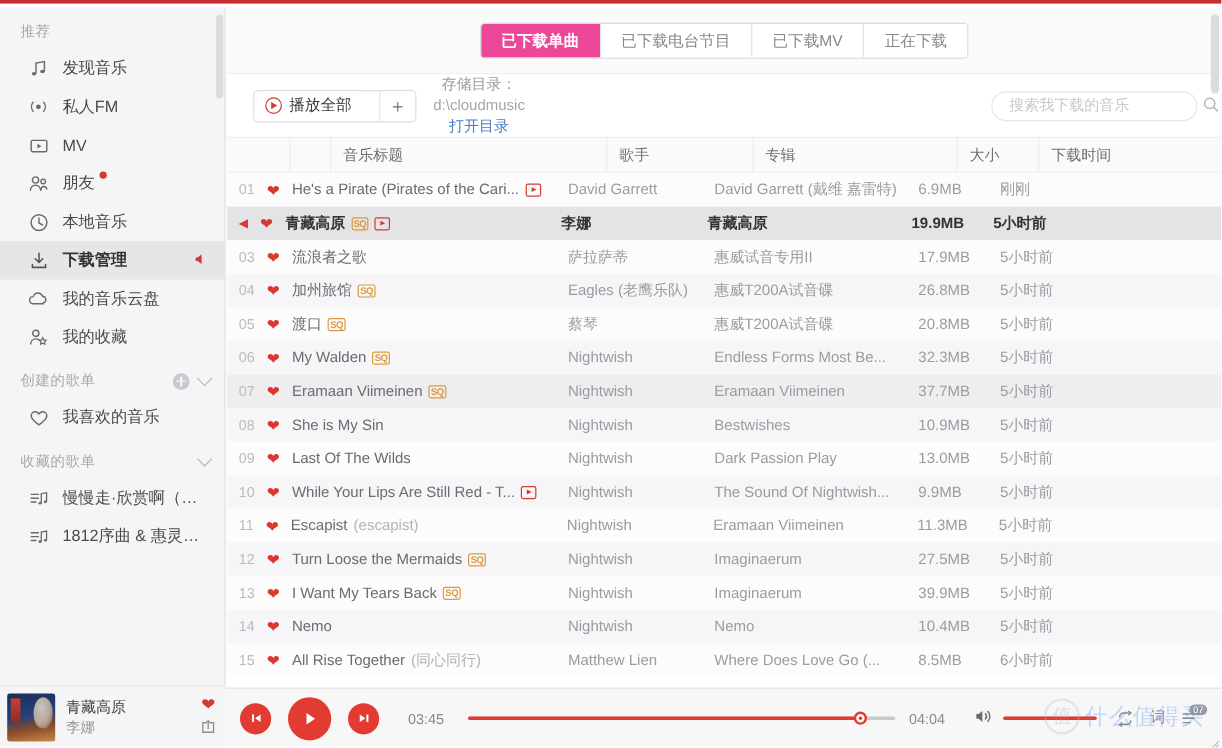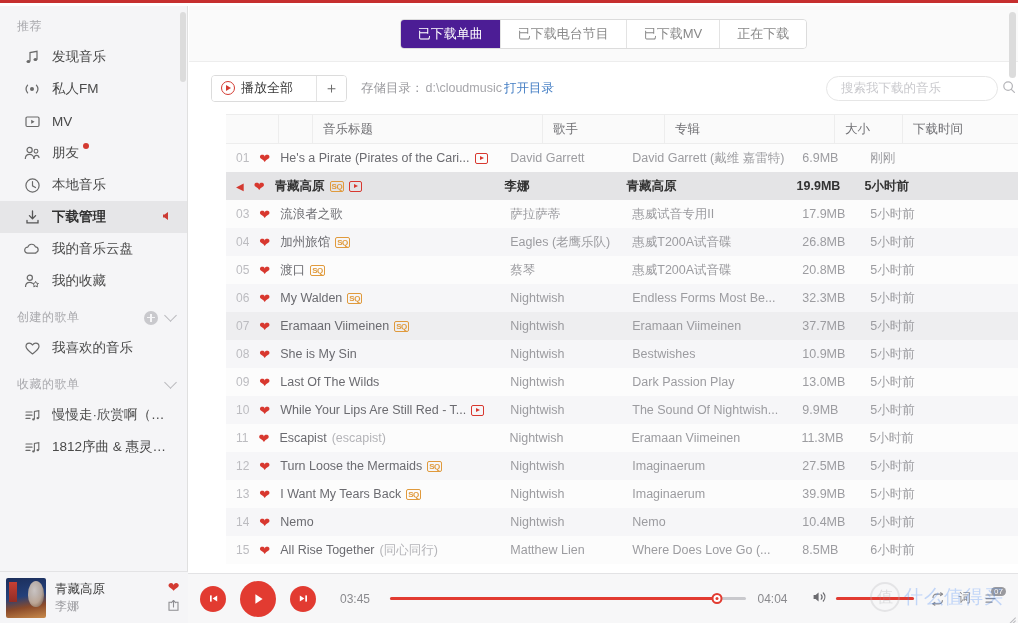--- a/index.html
+++ b/index.html
@@ -116,21 +116,21 @@
     border-bottom: 1px solid #ededed;
     display: flex; align-items: center; justify-content: center;
   }
   #tabs { display: flex; border: 1px solid #dcdcdc; border-radius: 4px; overflow: hidden; }
   .tab {
     padding: 0 17px; height: 28px; line-height: 28px;
     font-size: 13px; color: #888; background: #fff;
     border-left: 1px solid #e3e3e3; cursor: pointer; white-space: nowrap;
   }
   .tab:first-child { border-left: none; }
-  .tab.active { background: #4c1d95; color: #fff; font-weight: normal; }
+  .tab.active { background: #ec4899; color: #fff; font-weight: bold; }
 
   
   #toolbar {
     height: 52px; display: flex; align-items: center; padding: 0 20px 0 22px;
     background: #fff;
   }
   #playall-group { display: flex; border: 1px solid #dcdcdc; border-radius: 4px; overflow: hidden; height: 27px; gap: 12px; }
   #playall {
     display: flex; align-items: center; gap: 6px;
     padding: 0 11px 0 9px; font-size: 13px; color: #3a3a3a; cursor: pointer;
@@ -143,35 +143,35 @@
   #playall .pcirc i {
     width: 0; height: 0; border-left: 5px solid #d33a31;
     border-top: 3.2px solid transparent; border-bottom: 3.2px solid transparent;
     margin-left: 1.5px;
   }
   #addbtn {
     width: 30px; display: flex; align-items: center; justify-content: center;
     border-left: 1px solid #e3e3e3; color: #6c6c6c; font-size: 15px; cursor: pointer;
     background: #fff;
   }
-  #dirinfo { margin-left: 14px; font-size: 12.5px; color: #9b9b9f; display: flex; align-items: center; gap: 2px; }
+  #dirinfo { margin-left: 14px; font-size: 12.5px; color: #9b9b9f; display: flex; align-items: center; gap: 2px; flex-direction: column; }
   #dirinfo .path { color: #a6a6aa; }
   #dirinfo .openlink { color: #447ec4; cursor: pointer; }
   #searchbox {
     margin-left: auto; width: 172px; height: 25px; border: 1px solid #e6e6e6;
     border-radius: 13px; display: flex; align-items: center; padding: 0 10px 0 14px;
   }
   #searchbox input {
     border: none; outline: none; flex: 1; font-size: 12.5px; color: #ef4444;
     font-family: "Liberation Sans", sans-serif; background: transparent;
   }
   #searchbox input::placeholder { color: #c9c9cd; }
 
   
-  #table { width: 100%; padding-left: 37px; }
+  #table { width: 100%; }
   #thead {
     display: flex; height: 30px; align-items: center;
     background: #fafafa; border-top: 1px solid #ededed; border-bottom: 1px solid #ededed;
     font-size: 12.5px; color: #6f6f73;
   }
   #thead .th { border-left: 1px solid #ededed; height: 30px; line-height: 30px; padding-left: 10px; overflow: hidden; }
   #thead .th:first-child { border-left: none; }
   .c-idx   { width: 52px; flex-shrink: 0; }
   .c-like  { width: 34px; flex-shrink: 0; }
   .c-title { width: 230px; flex-shrink: 0; }

